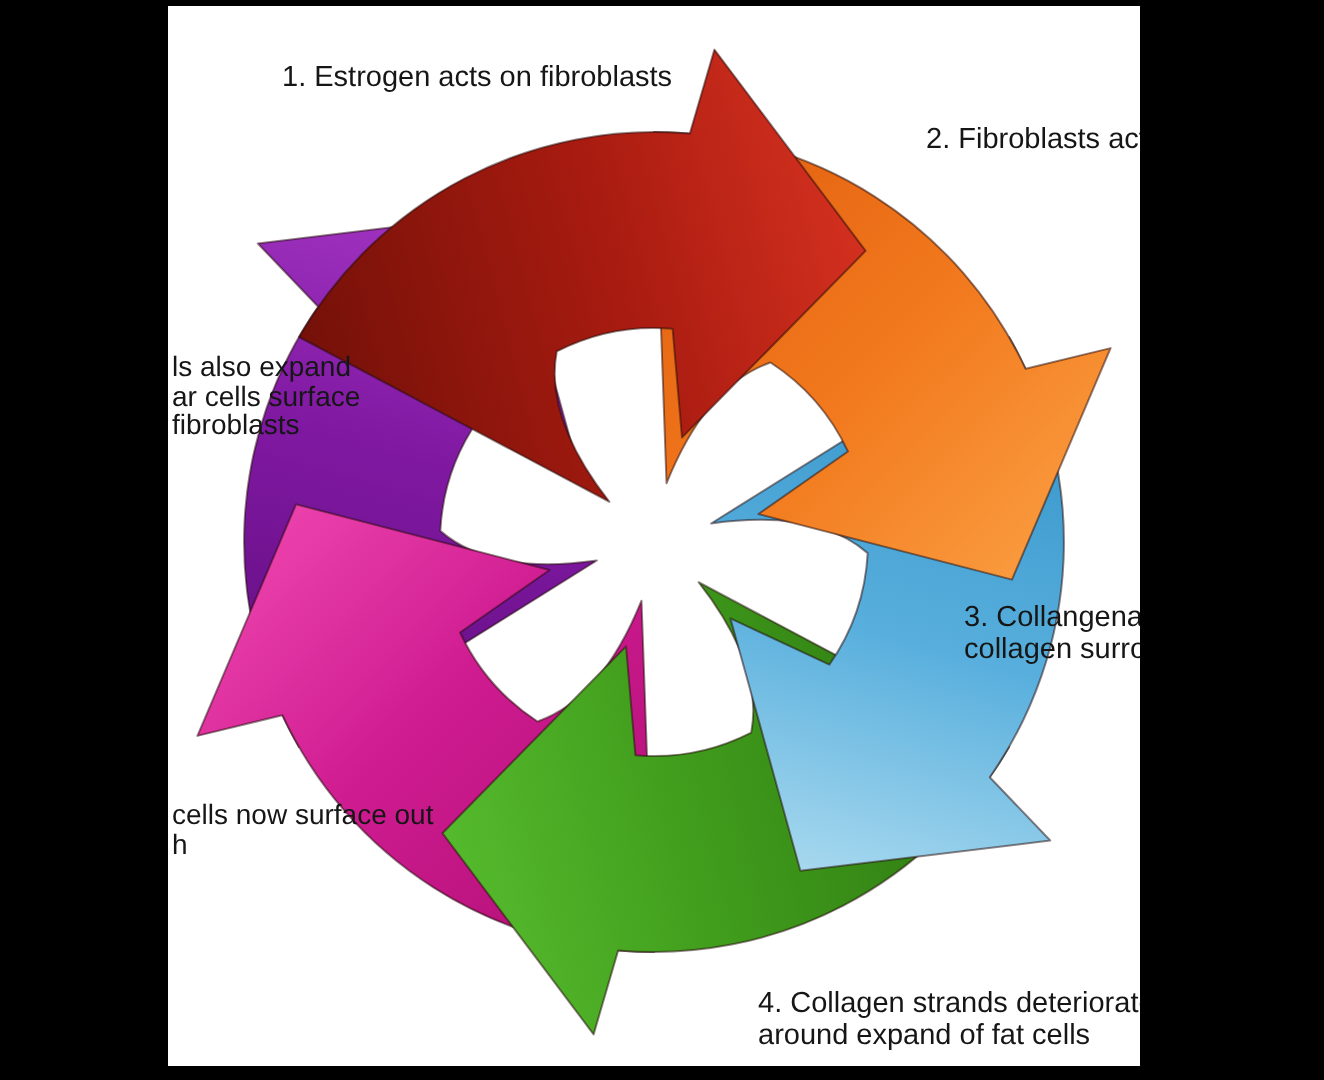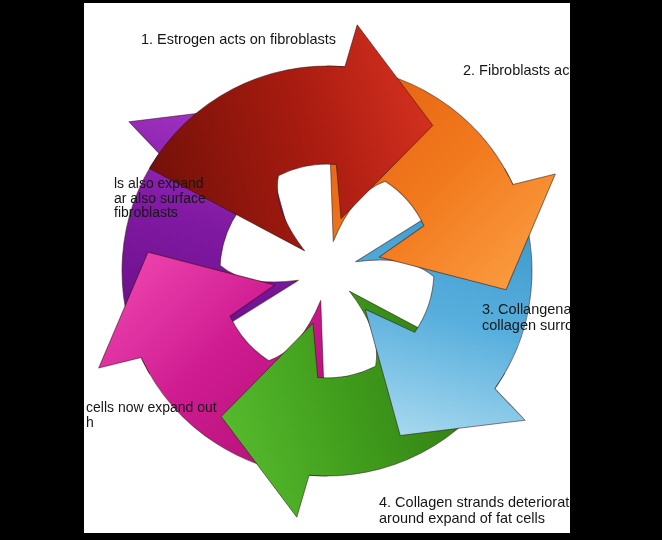--- a/index.html
+++ b/index.html
@@ -26,21 +26,21 @@
     font-size: 14.5px;
     line-height: 16px;
     white-space: nowrap;
   }
   .label span { display: block; }
   .label-1 { left: 141px; top: 31px; }
   .label-2 { left: 463px; top: 62px; }
   .label-3 { left: 482px; top: 301px; }
   .label-4 { left: 379px; top: 494px; }
   .label-5 { left: 86px;  top: 400px; line-height: 15px; font-size: 14px; }
-  .label-6 { left: 86px;  top: 176px; line-height: 14.5px; font-size: 14px; margin-left: 28px; }
+  .label-6 { left: 86px;  top: 176px; line-height: 14.5px; font-size: 14px; }
 
   .bar {
     position: absolute;
     background: #000000;
     z-index: 3;
   }
   .bar-top    { left: 0;     top: 0;     width: 662px; height: 3px; }
   .bar-left   { left: 0;     top: 0;     width: 84px;  height: 540px; }
   .bar-right  { left: 570px; top: 0;     width: 92px;  height: 540px; }
   .bar-bottom { left: 0;     top: 533px; width: 662px; height: 7px; }
@@ -114,27 +114,27 @@
     <span>3. Collangenas</span>
     <span>collagen surrou</span>
   </div>
 
   <div class="label label-4">
     <span>4. Collagen strands deteriorate</span>
     <span>around expand of fat cells</span>
   </div>
 
   <div class="label label-5">
-    <span>cells now expand out</span>
+    <span>cells now surface out</span>
     <span>h</span>
   </div>
 
   <div class="label label-6">
     <span>ls also expand</span>
-    <span>ar also surface</span>
+    <span>ar cells surface</span>
     <span>fibroblasts</span>
   </div>
 
   <div class="bar bar-top"></div>
   <div class="bar bar-left"></div>
   <div class="bar bar-right"></div>
   <div class="bar bar-bottom"></div>
 
 </div>
 

